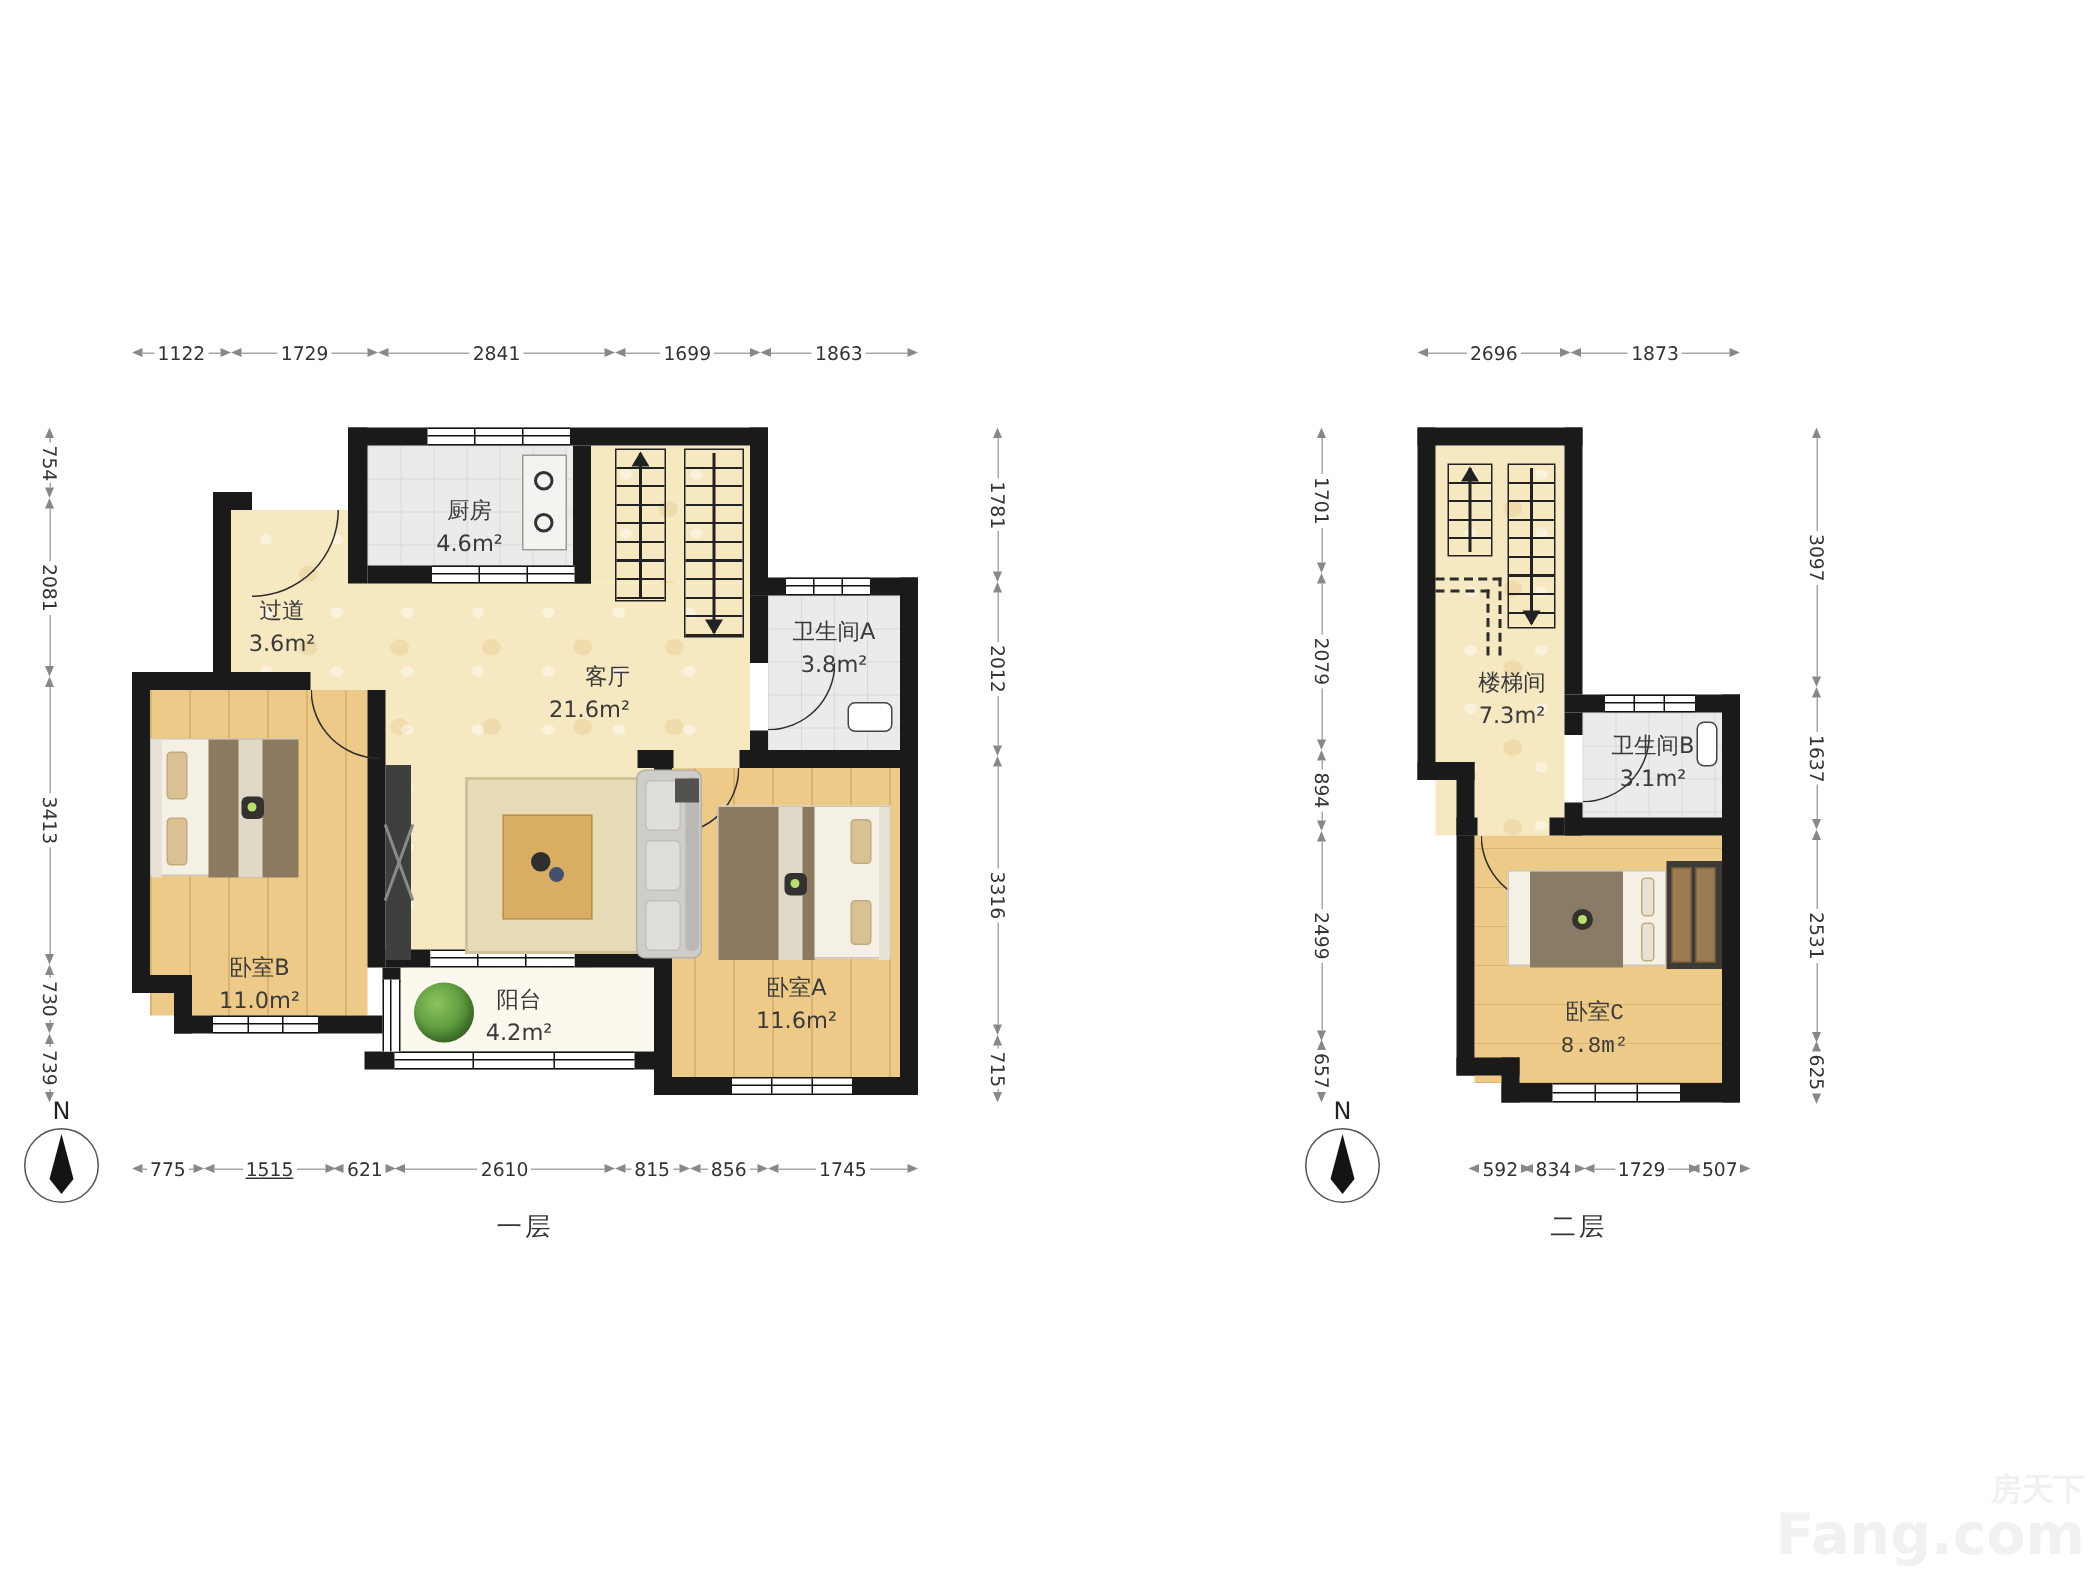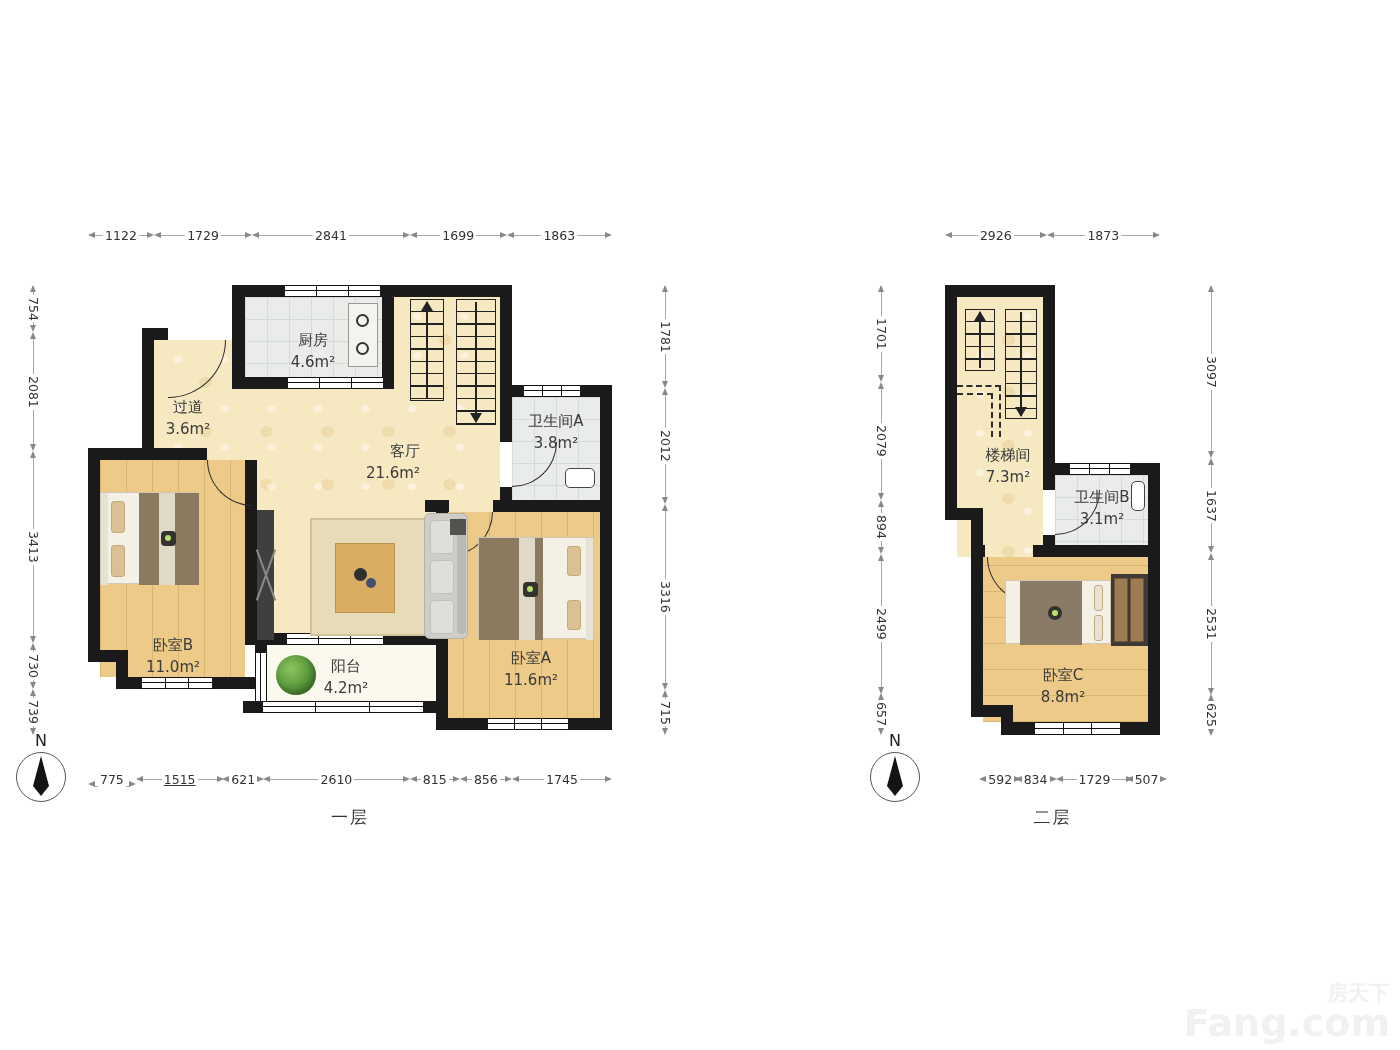--- a/index.html
+++ b/index.html
@@ -247,21 +247,21 @@
       </div>
     <div class="dim-seg" style="flex-grow: 1863;">
         <i class="al"></i>
         <span class="ln"></span>
         <span class="dim-label">1863</span>
         <span class="ln"></span>
         <i class="ar"></i>
       </div>
   </div>
   <div class="dim-row" style="left:88px;top:770px;width:524px;height:18px;">
-    <div class="dim-seg" style="flex-grow: 775; align-items: flex-end;">
+    <div class="dim-seg" style="flex-grow: 775;">
         <i class="al"></i>
         <span class="ln"></span>
         <span class="dim-label">775</span>
         <span class="ln"></span>
         <i class="ar"></i>
       </div>
     <div class="dim-seg" style="flex-grow: 1515; text-decoration: underline;">
         <i class="al"></i>
         <span class="ln"></span>
         <span class="dim-label">1515</span>
@@ -419,31 +419,31 @@
     </div>
 
     <div class="rlabel" style="left:8px;top:160px;width:110px;">
       <div class="rname">楼梯间</div>
       <div class="rarea">7.3m²</div>
     </div>
     <div class="rlabel" style="left:102px;top:202px;width:110px;">
       <div class="rname">卫生间B</div>
       <div class="rarea">3.1m²</div>
     </div>
-    <div class="rlabel" style="left:63px;top:380px;width:110px;">
+    <div class="rlabel" style="left:63px;top:380px;width:110px;font-family:Liberation Mono, monospace;">
       <div class="rname">卧室C</div>
       <div class="rarea">8.8m²</div>
     </div>
   </div>
 
   <div class="dim-row" style="left:945px;top:226px;width:215px;height:18px;">
     <div class="dim-seg" style="flex-grow: 1669;">
         <i class="al"></i>
         <span class="ln"></span>
-        <span class="dim-label">2926</span>
+        <span class="dim-label">2696</span>
         <span class="ln"></span>
         <i class="ar"></i>
       </div>
     <div class="dim-seg" style="flex-grow: 1873;">
         <i class="al"></i>
         <span class="ln"></span>
         <span class="dim-label">1873</span>
         <span class="ln"></span>
         <i class="ar"></i>
       </div>

